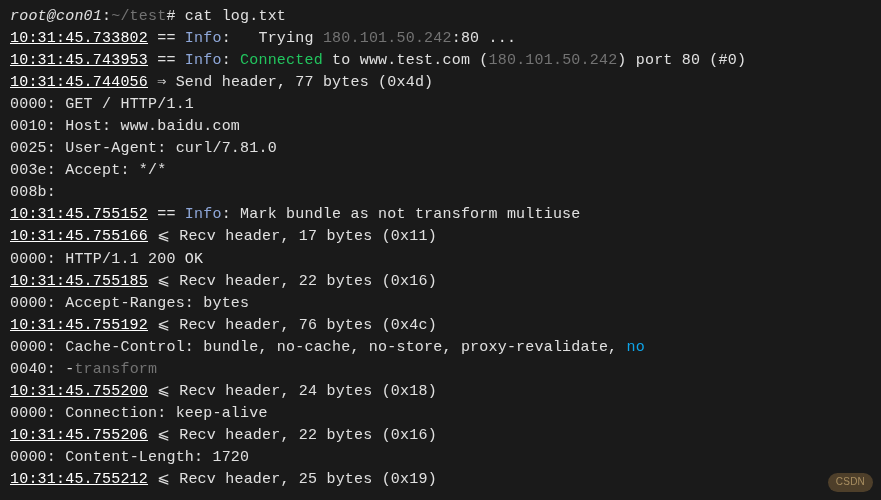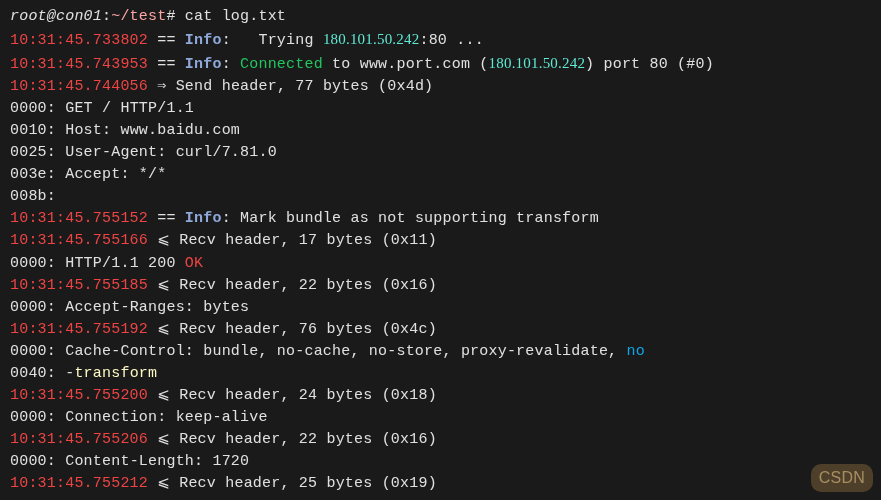--- a/index.html
+++ b/index.html
@@ -21,77 +21,76 @@
     }
     .terminal {
       white-space: pre-wrap;
       word-break: break-all;
     }
     .prompt-user {
       color: #e0e0e0;
       font-style: italic;
     }
     .prompt-path {
-      color: #fca5a5;
+      color: #737373;
     }
     .command {
       color: #e0e0e0;
       margin-top: 36px;
     }
     .timestamp {
-      color: #ef4444;
+      color: #ffffff;
+      text-decoration: underline;
     }
     .info-label {
       color: #8fa8da;
-      font-weight: bold;
     }
     .ip {
-      color: #5eead4;
-      font-family: Liberation Serif, serif;
+      color: #737373;
     }
     .connected {
       color: #22c55e;
     }
     .ok {
-      color: #ef4444;
+      color: #e5e5e5;
     }
     .no {
       color: #0ea5e9;
     }
     .transform {
-      color: #fef9c3;
+      color: #737373;
     }
     .normal {
       color: #e0e0e0;
     }
     .watermark {
       position: absolute;
       bottom: 8px;
       right: 8px;
       background: rgba(200, 150, 80, 0.3);
       color: rgba(255, 220, 150, 0.5);
-      font-size: 16px;
+      font-size: 10px;
       padding: 2px 8px;
       border-radius: 10px;
       font-family: sans-serif;
     }
   </style>
 </head>
 <body>
 
 <div class="terminal"><span class="prompt-user">root@con01</span><span class="normal">:</span><span class="prompt-path">~/test</span><span class="normal">#</span> <span class="command">cat log.txt</span>
 <span><span class="timestamp">10:31:45.733802</span> <span>==</span> <span class="info-label">Info</span>:<span>   Trying </span><span class="ip">180.101.50.242</span><span>:80 ...</span></span>
-<span><span class="timestamp">10:31:45.743953</span> <span>==</span> <span class="info-label">Info</span>: <span class="connected">Connected</span><span> to www.port.com (</span><span class="ip">180.101.50.242</span><span>) port 80 (#0)</span></span>
+<span><span class="timestamp">10:31:45.743953</span> <span>==</span> <span class="info-label">Info</span>: <span class="connected">Connected</span><span> to www.test.com (</span><span class="ip">180.101.50.242</span><span>) port 80 (#0)</span></span>
 <span><span class="timestamp">10:31:45.744056</span> <span>⇒</span> <span>Send header, 77 bytes (0x4d)</span></span>
 <span><span>0000:</span> <span>GET / HTTP/1.1</span></span>
 <span><span>0010:</span> <span>Host: www.baidu.com</span></span>
 <span><span>0025:</span> <span>User-Agent: curl/7.81.0</span></span>
 <span><span>003e:</span> <span>Accept: */*</span></span>
 <span><span>008b:</span><span></span></span>
-<span><span class="timestamp">10:31:45.755152</span> <span>==</span> <span class="info-label">Info</span>:<span> Mark bundle as not supporting transform</span></span>
+<span><span class="timestamp">10:31:45.755152</span> <span>==</span> <span class="info-label">Info</span>:<span> Mark bundle as not transform multiuse</span></span>
 <span><span class="timestamp">10:31:45.755166</span> <span>⩽</span> <span>Recv header, 17 bytes (0x11)</span></span>
 <span><span>0000:</span> <span>HTTP/1.1 200 </span><span class="ok">OK</span></span>
 <span><span class="timestamp">10:31:45.755185</span> <span>⩽</span> <span>Recv header, 22 bytes (0x16)</span></span>
 <span><span>0000:</span> <span>Accept-Ranges: bytes</span></span>
 <span><span class="timestamp">10:31:45.755192</span> <span>⩽</span> <span>Recv header, 76 bytes (0x4c)</span></span>
 <span><span>0000:</span> <span>Cache-Control: bundle, no-cache, no-store, proxy-revalidate, </span><span class="no">no</span></span>
 <span><span>0040:</span> <span>-</span><span class="transform">transform</span></span>
 <span><span class="timestamp">10:31:45.755200</span> <span>⩽</span> <span>Recv header, 24 bytes (0x18)</span></span>
 <span><span>0000:</span> <span>Connection: keep-alive</span></span>
 <span><span class="timestamp">10:31:45.755206</span> <span>⩽</span> <span>Recv header, 22 bytes (0x16)</span></span>

